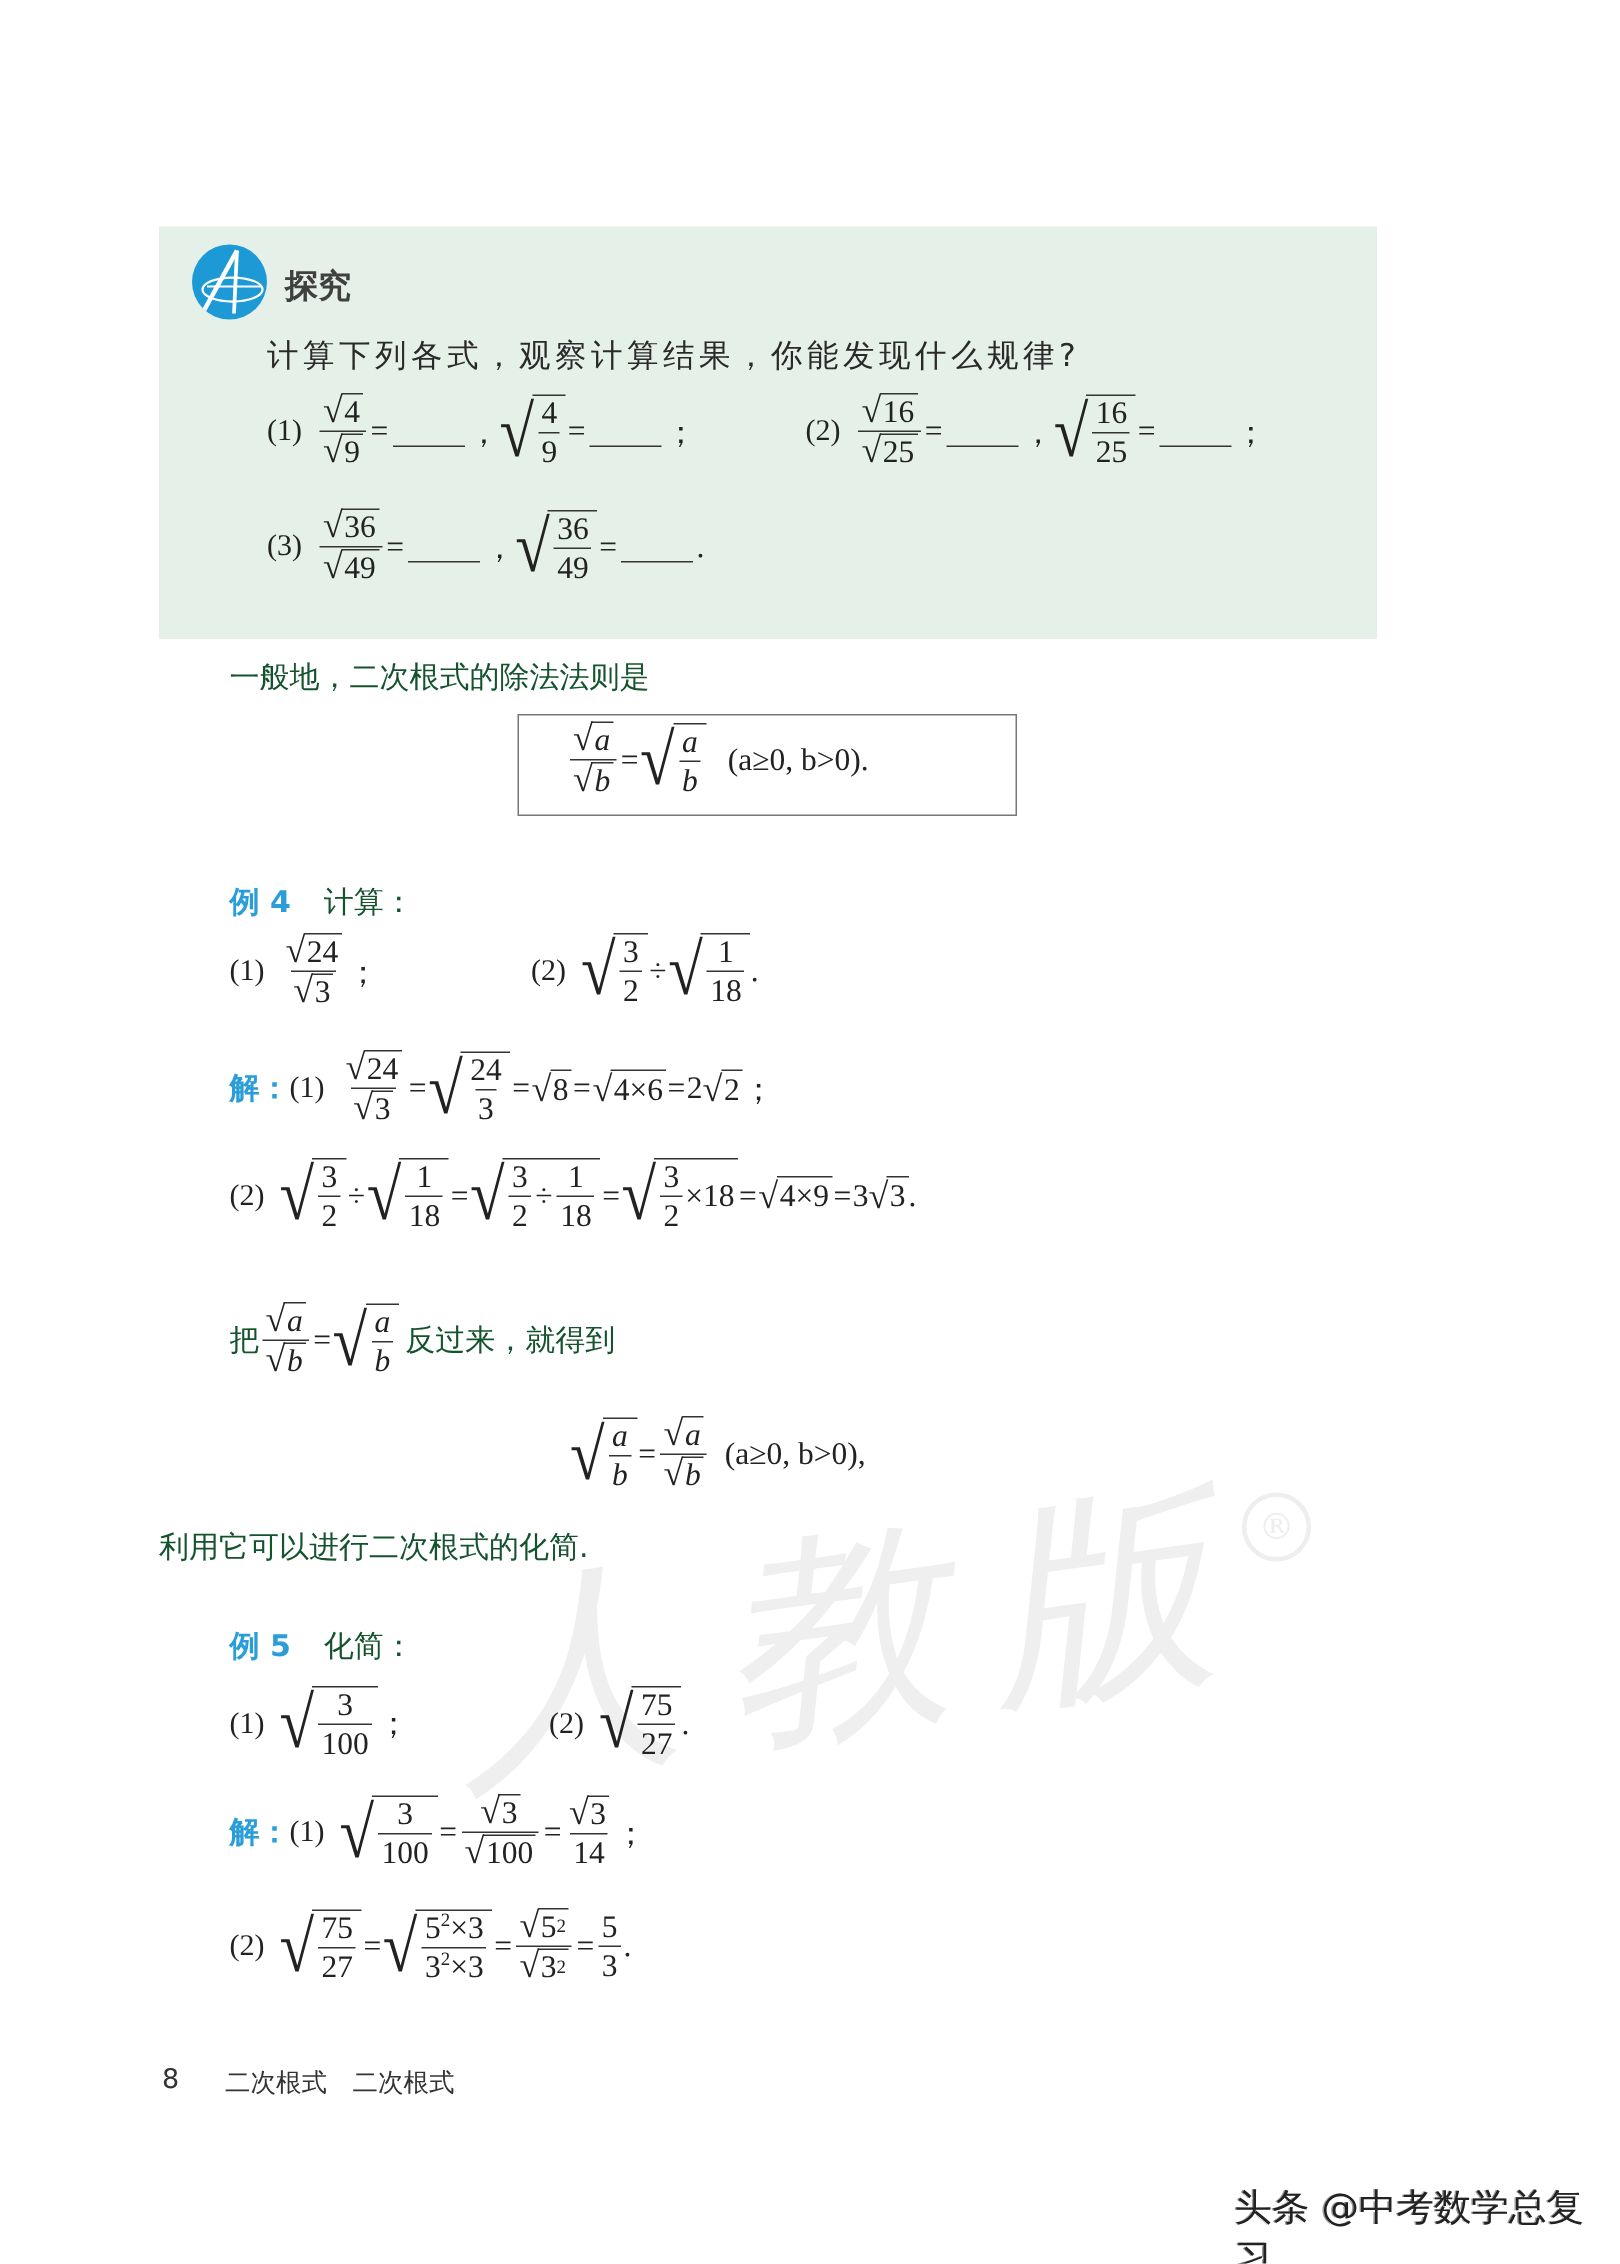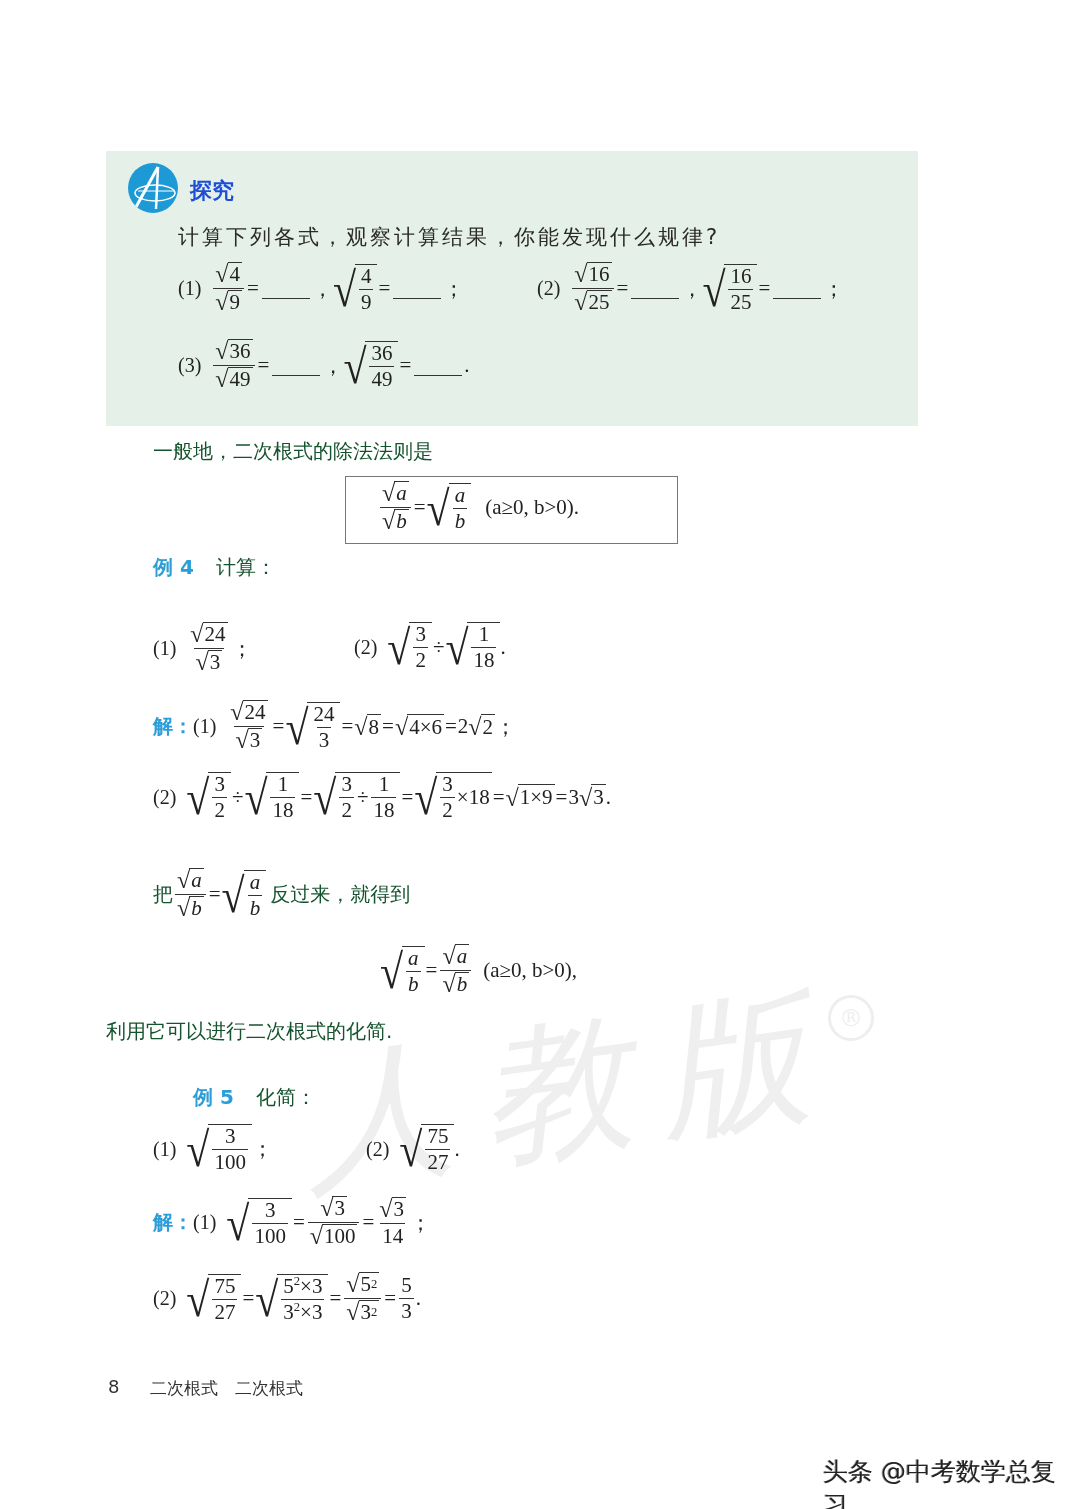--- a/index.html
+++ b/index.html
@@ -6,21 +6,21 @@
   body {
     width:1080px; height:1509px; background:#ffffff; position:relative; overflow:hidden;
     font-family: "DejaVu Serif", "Liberation Serif", serif; color:#222;
   }
   .abs { position:absolute; }
   .cjk { font-family: "DejaVu Sans", sans-serif; }
 
   
   .explore-box { left:106px; top:151px; width:812px; height:275px; background:#e5f0e9; }
   .explore-logo { left:128px; top:163px; width:50px; height:50px; border-radius:50%; background:#1d9ad6; overflow:hidden; }
-  .explore-title { left:190px; top:176px; font-size:22px; font-weight:bold; color:#1d4ed8; }
+  .explore-title { left:190px; top:176px; font-size:22px; font-weight:bold; color:#404040; }
   .explore-prompt { left:178px; top:223px; font-size:21px; letter-spacing:3px; color:#2a2a2a; }
 
   
   .m { display:inline-flex; align-items:center; font-family:"Liberation Serif","DejaVu Serif",serif; font-size:21px; color:#222; white-space:nowrap; }
   .frac { display:inline-flex; flex-direction:column; align-items:center; margin:0 2px; vertical-align:middle; }
   .frac .num { padding:0 2px 1px; line-height:1.1; }
   .frac .den { padding:1px 2px 0; line-height:1.1; border-top:1.3px solid #333; }
   .sqrt { display:inline-flex; align-items:stretch; }
   .sqrt .rad { font-size:1.15em; line-height:1; display:flex; align-items:flex-end; transform:scaleY(1.0); margin-right:-1px; }
   .sqrt.big .rad { font-size:2.0em; transform:scaleY(1.15); transform-origin:bottom; }
@@ -174,21 +174,21 @@
           <span class="frac">
             <span class="num it">a</span>
             <span class="den it">b</span>
           </span>
         </span>
       </span>
     <span style="margin-left:14px">(a≥0, b&gt;0).</span>
   </span>
 </div>
 
-<div class="row" style="left:153px; top:554px;">
+<div class="row" style="left:153px; top:588px;">
   <span class="blue" style="font-size:20px; margin-right:22px;">例 4</span>
   <span class="text">计算：</span>
 </div>
 <div class="row" style="left:153px; top:622px;">
   <span class="label">(1)</span>
   <span class="m">
     <span class="frac">
         <span class="num"><span class="sqrt">
             <span class="rad">√</span>
             <span class="body">24</span>
@@ -314,21 +314,21 @@
           <span class="frac">
             <span class="num">3</span>
             <span class="den">2</span>
           </span>
           <span>×18</span>
         </span>
       </span>
     <span class="op">=</span>
       <span class="sqrt">
         <span class="rad">√</span>
-        <span class="body">1×9</span>
+        <span class="body">4×9</span>
       </span>
     <span class="op">=</span>
       <span>3</span>
       <span class="sqrt">
         <span class="rad">√</span>
         <span class="body">3</span>
       </span>
     <span>.</span>
   </span>
 </div>
@@ -379,21 +379,21 @@
         <span class="den"><span class="sqrt">
             <span class="rad">√</span>
             <span class="body it">b</span>
           </span></span>
       </span>
     <span style="margin-left:10px">(a≥0, b&gt;0),</span>
   </span>
 </div>
 <div class="abs text" style="left:106px; top:1018px;">利用它可以进行二次根式的化简.</div>
 
-<div class="row" style="left:153px; top:1084px;margin-left:40px;">
+<div class="row" style="left:153px; top:1084px;">
   <span class="blue" style="font-size:20px; margin-right:22px;">例 5</span>
   <span class="text">化简：</span>
 </div>
 <div class="row" style="left:153px; top:1124px;">
   <span class="label">(1)</span>
   <span class="m">
     <span class="sqrt big">
         <span class="rad">√</span>
         <span class="body">
           <span class="frac">

